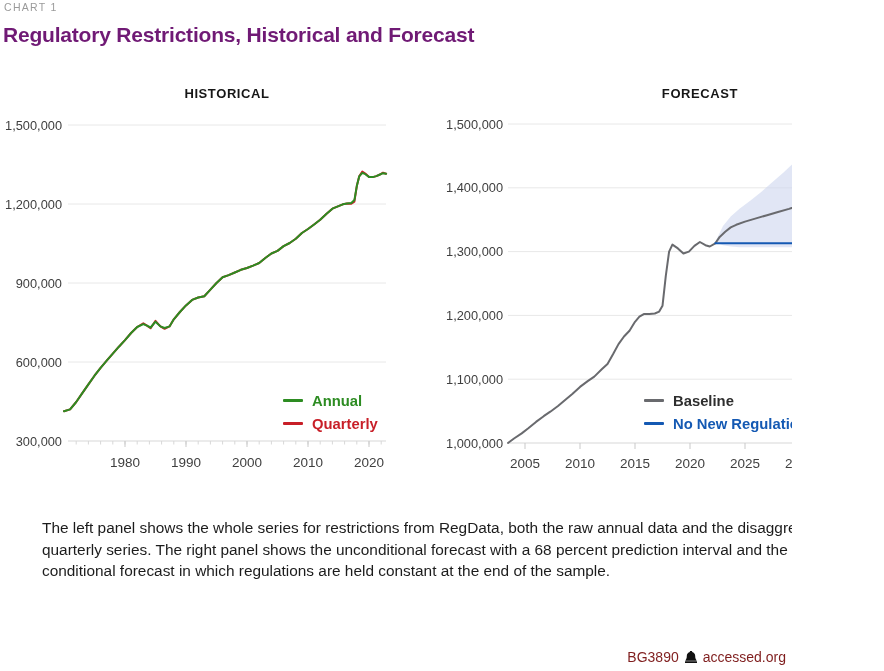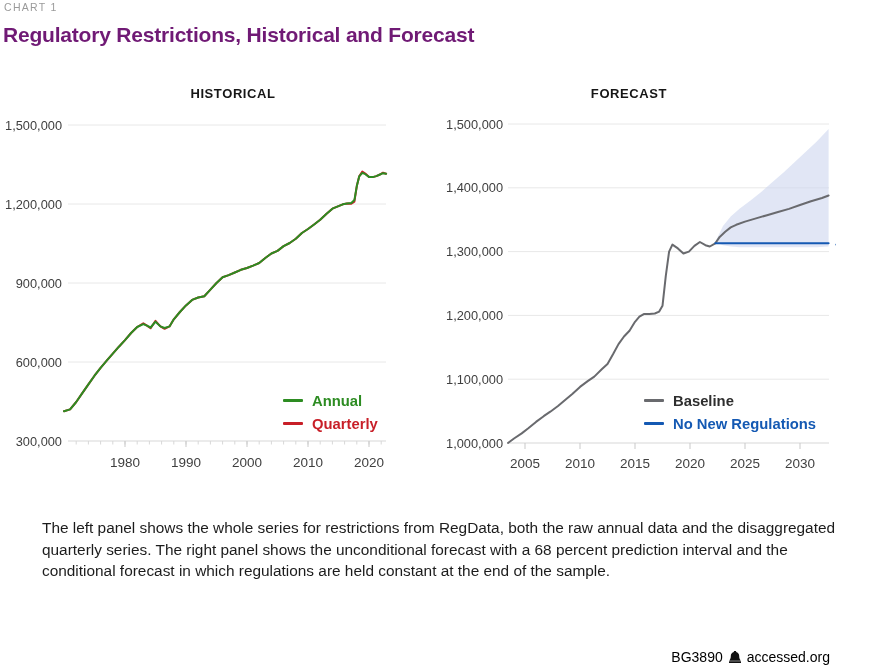--- a/index.html
+++ b/index.html
@@ -1,35 +1,35 @@
 <!DOCTYPE html>
 <html><head>
 <meta charset="utf-8">
 <style>
   html,body{margin:0;padding:0;background:#fff;}
   body{font-family:"Liberation Sans",sans-serif;}
-  #page{position:relative;width:792px;height:671px;background:#fff;overflow:hidden;padding-left:44px;}
+  #page{position:relative;width:792px;height:671px;background:#fff;overflow:hidden;}
   .kicker{position:absolute;left:4px;top:1px;font-size:10.5px;letter-spacing:1.3px;color:#9a9a9a;}
   .title{position:absolute;left:3px;top:23px;font-size:21px;font-weight:700;color:#701a75;letter-spacing:-0.2px;}
   .panel-title{position:absolute;top:86px;transform:translateX(-50%);font-size:13px;font-weight:700;letter-spacing:0.6px;color:#161616;white-space:nowrap;}
-  #pt-left{left:233px;} #pt-right{left:629px;}
+  #pt-left{left:227px;} #pt-right{left:700px;}
   svg#charts{position:absolute;left:0;top:0;width:884px;height:671px;}
   .ytick{font-size:12.8px;fill:#3f3f3f;}
   .xtick{font-size:13.5px;fill:#3f3f3f;}
   .ann{font-size:15px;font-weight:700;}
   .legend{position:absolute;display:flex;flex-direction:column;gap:8px;}
   #legend-left{left:283px;top:393px;}
   #legend-right{left:644px;top:393px;}
   .lrow{display:flex;align-items:center;gap:9px;height:15px;}
   .dash{width:20px;height:3px;border-radius:1px;flex:0 0 auto;}
   .llbl{font-size:14.8px;font-weight:700;white-space:nowrap;}
   .caption{position:absolute;left:42px;top:509px;width:804px;font-size:15.4px;line-height:21.6px;color:#1c1c1c;margin-top:8px;}
   .sources{position:absolute;left:4px;top:621px;font-size:11.6px;line-height:17.5px;color:#1f1f1f;max-width:660px;}
   .sources b{font-weight:700;}
-  .footer{position:absolute;right:6px;top:649px;display:flex;align-items:center;gap:5px;font-size:14px;color:#000000;}
+  .footer{position:absolute;right:6px;top:649px;display:flex;align-items:center;gap:5px;font-size:14px;color:#7f1d1d;}
   .bell{width:14px;height:14px;display:block;}
 </style>
 </head>
 <body>
 
 <div id="page">
   <div class="kicker">CHART 1</div>
   <div class="title">Regulatory Restrictions, Historical and Forecast</div>
 
   <div class="panel-title" id="pt-left">HISTORICAL</div>

